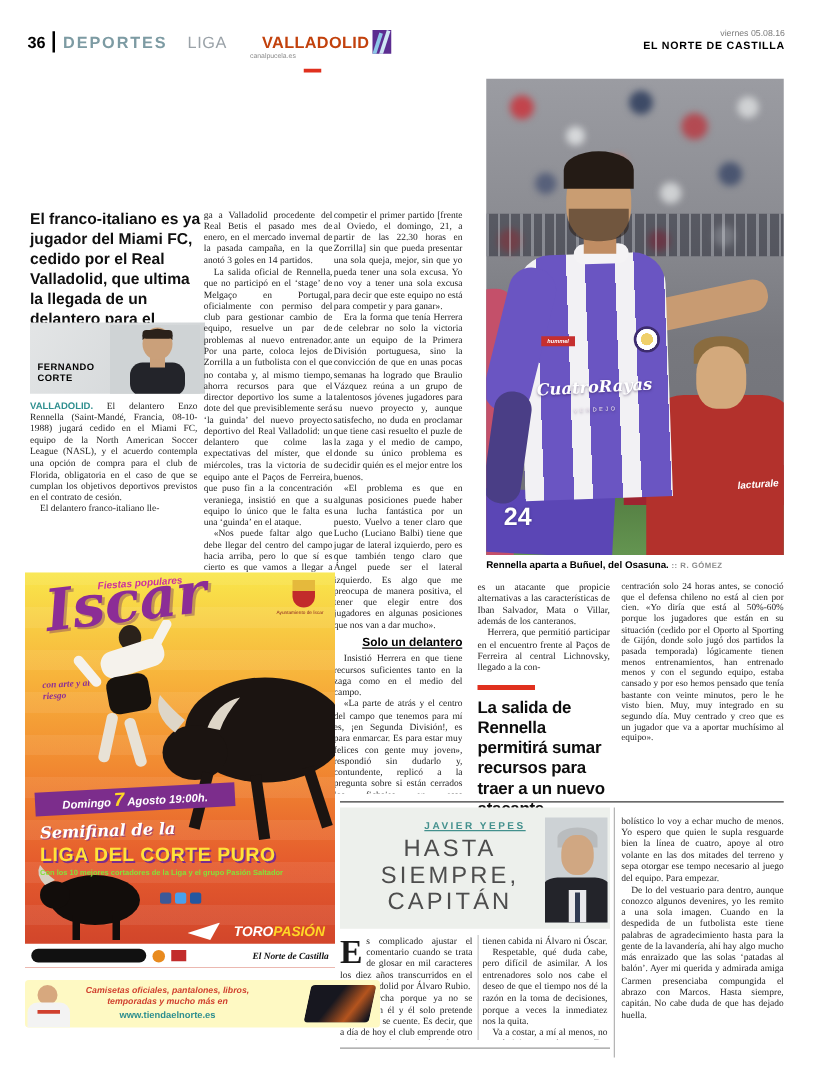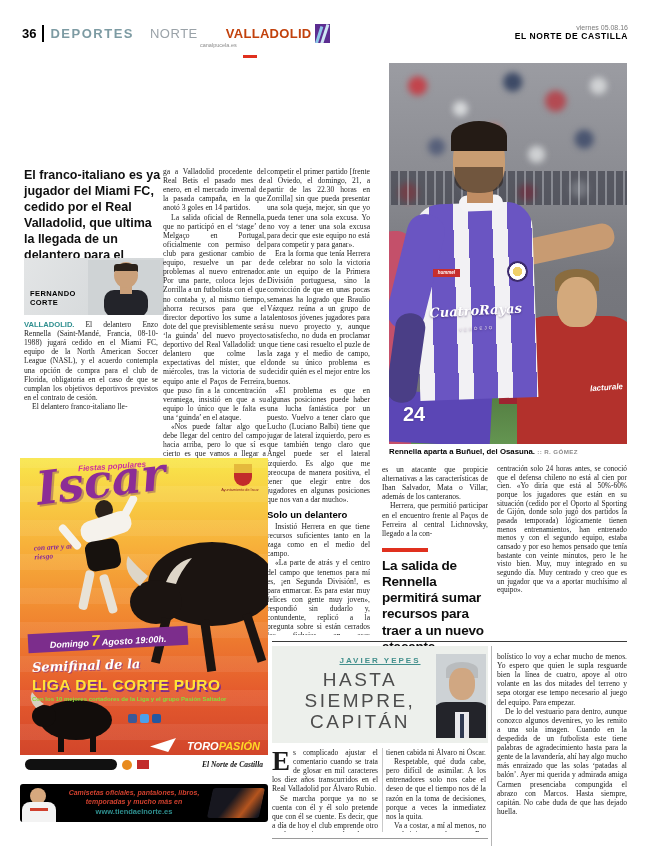--- a/index.html
+++ b/index.html
@@ -42,21 +42,21 @@
   .col { position:absolute; text-align:justify; font-size:7.6px; line-height:1.2;
          color:#222; overflow:hidden; }
   .col p { margin:0; }
   .col p + p { text-indent:8px; }
   .lead-in { font-family:"Liberation Sans",sans-serif; font-weight:bold; color:#2f8f8f; }
   .col1 { left:24px;  top:320px; width:134px; height:138px; }
   .col2 { left:163px; top:167px; width:103px; height:291px; }
   .col3 { left:267px; top:167px; width:103px; height:468px; }
   .col4 { left:382px; top:465px; width:106px; height:176px; overflow:visible; }
   .col5 { left:497px; top:465px; width:130px; height:176px; font-size:7.4px; line-height:1.17; }
-  .subhead { font:bold 9.5px "Liberation Sans",sans-serif; color:#000; margin:5px 0 2px !important; text-indent:0 !important; text-align:left; }
+  .subhead { font:bold 9.5px "Liberation Sans",sans-serif; color:#000; margin:5px 0 2px !important; text-indent:0 !important; text-align:right;text-decoration:underline; }
 
   .pq-rule { width:46px; height:4px; background:#e0301e; margin:10px 0 6px; }
   .pullquote { font:bold 13.5px/1.2 "Liberation Sans",sans-serif; color:#0d0d0d; text-align:left; letter-spacing:-0.2px; }
 
   
   .photo { position:absolute; left:389px; top:63px; width:238px; height:381px; overflow:hidden;
            background:linear-gradient(180deg,#9b9ca2 0%,#8b8c92 30%,#77787e 55%,#6e6f75 100%); }
   .crowd { position:absolute; inset:0; filter:blur(3px);
            background:
             radial-gradient(circle at 12% 6%, #c2444c 0 9px, transparent 10px),
@@ -165,21 +165,21 @@
   .ad-swoosh { position:absolute; right:92px; top:280px; width:26px; height:14px; background:#fff;
                clip-path:polygon(0 60%, 100% 0, 70% 100%); }
   .ad-footer { position:absolute; left:0; right:0; bottom:0; height:19px; background:#fff;
                display:flex; align-items:center; gap:5px; padding:0 5px; }
   .ad-pill { width:92px; height:11px; background:#111; border-radius:6px; }
   .ad-logo1 { width:10px; height:10px; border-radius:50%; background:#e88a1e; }
   .ad-logo2 { width:12px; height:9px; background:#c22b2b; }
   .ad-norte { font:bold italic 7.5px "Liberation Serif",serif; color:#111; margin-left:auto; }
 
   
-  .banner { position:absolute; left:20px; top:784px; width:248px; height:38px; background:#000000;
+  .banner { position:absolute; left:20px; top:784px; width:284px; height:38px; background:#fef9c3;
             border-radius:3px; overflow:hidden; }
   .bn-head { position:absolute; left:10px; top:4px; width:16px; height:16px; background:#d7a87e; border-radius:50%; }
   .bn-tee { position:absolute; left:2px; top:18px; width:34px; height:20px; background:#f3f3f3; border-radius:8px 8px 0 0; }
   .bn-tee:before { content:""; position:absolute; left:8px; top:6px; width:18px; height:3px; background:#d0402e; }
   .bn-text { position:absolute; left:44px; top:5px; width:140px; text-align:center;
              font:bold italic 7px/1.25 "Liberation Sans",sans-serif; color:#d0402e; }
   .bn-url { font:bold 7.5px "Liberation Sans",sans-serif; color:#2f8f8f; font-style:normal; }
   .bn-prod { position:absolute; right:6px; top:4px; width:52px; height:30px; background:#17171f;
              transform:skewX(-12deg); border-radius:3px;
              background-image:linear-gradient(120deg,#17171f 40%,#b4541e 70%,#17171f 95%); }
@@ -188,21 +188,21 @@
 <body>
 
 <div class="page">
 
   <div class="masthead">
     <div class="mh-left">
       <span class="pagenum">36</span>
       <span class="mh-bar"></span>
       <span class="section">DEPORTES</span>
       <span class="logo">
-        <span class="logo-prefix">NORTE</span>
+        <span class="logo-prefix">LIGA</span>
         <span class="logo-name">VALLADOLID</span>
         <span class="logo-mark"></span>
       </span>
     </div>
     <span class="logo-sub">canalpucela.es</span>
     <div class="mh-right">
       <div class="mh-date">viernes 05.08.16</div>
       <div class="mh-paper">EL NORTE DE CASTILLA</div>
     </div>
   </div>

